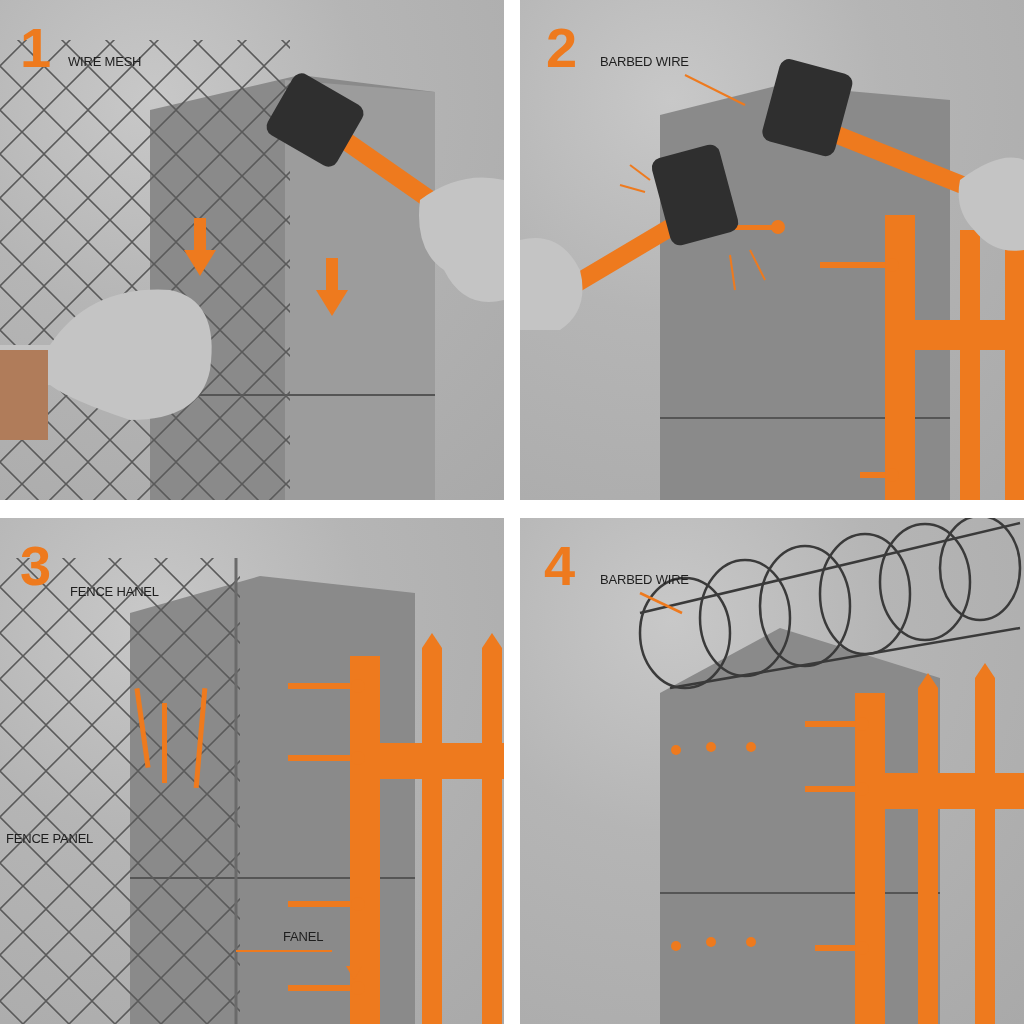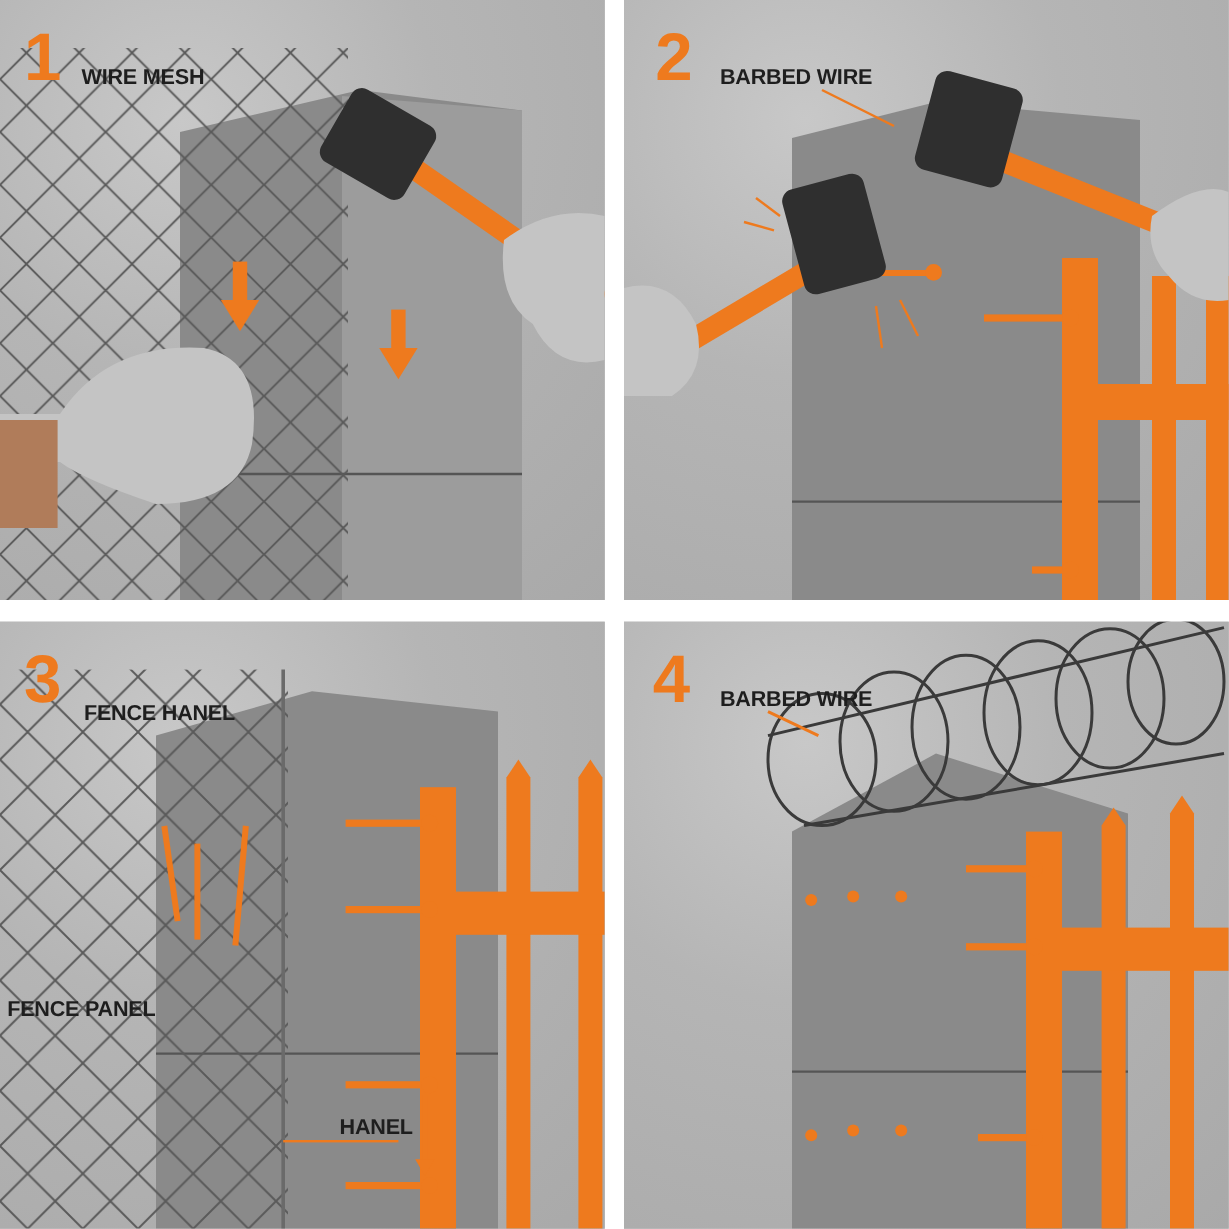--- a/index.html
+++ b/index.html
@@ -2,21 +2,21 @@
 <html><head>
 <meta charset="utf-8">
 <style>
   html,body{margin:0;padding:0;background:#fff;}
   body{width:1024px;height:1024px;position:relative;overflow:hidden;font-family:"Liberation Sans",sans-serif;}
   .panel{position:absolute;width:504px;height:500px;overflow:hidden;background:#b9b9b9;}
   .p1{left:0;top:0;} .p2{left:520px;top:0;} .p3{left:0;top:518px;width:504px;height:506px;} .p4{left:520px;top:518px;width:504px;height:506px;}
   .wall{position:absolute;inset:0;background:
      radial-gradient(circle at 30% 20%, #c8c8c8 0, #b5b5b5 40%, #a9a9a9 100%);}
   .step-num{position:absolute;font-family:"Liberation Sans",sans-serif;font-weight:bold;color:#ee7a1e;font-size:56px;line-height:1;}
-  .label{position:absolute;font-family:"Liberation Sans",sans-serif;font-weight:bold;color:#1e1e1e;font-size:18px;letter-spacing:-0.2px;}
+  .label{position:absolute;font-family:"Liberation Sans",sans-serif;font-weight:normal;color:#1e1e1e;font-size:13px;letter-spacing:-0.2px;}
   svg{position:absolute;left:0;top:0;}
 </style>
 </head>
 <body>
 
 <div class="panel p1">
   <div class="wall"></div>
   <svg width="504" height="500">
     <defs>
       <pattern id="mesh" width="44" height="44" patternUnits="userSpaceOnUse">
@@ -118,21 +118,21 @@
       <rect x="162" y="185" width="5" height="80"></rect>
       <rect x="198" y="170" width="5" height="100" transform="rotate(5 200 220)"></rect>
       <rect x="352" y="395" width="4" height="55"></rect>
         <polygon points="346,448 362,448 354,462"></polygon>
       <rect x="236" y="432" width="96" height="2"></rect>
     </g>
   </svg>
   <div class="step-num" style="left:20px;top:20px;">3</div>
   <div class="label" style="left:70px;top:66px;">FENCE HANEL</div>
   <div class="label" style="left:6px;top:313px;">FENCE PANEL</div>
-  <div class="label" style="left:283px;top:411px;">HANEL</div>
+  <div class="label" style="left:283px;top:411px;">FANEL</div>
 </div>
 
 <div class="panel p4">
   <div class="wall"></div>
   <svg width="504" height="506">
     <polygon points="140,175 260,110 420,160 420,506 140,506" fill="#8a8a8a"></polygon>
     <line x1="140" y1="375" x2="420" y2="375" stroke="#555" stroke-width="2"></line>
 
     <g fill="none" stroke="#3a3a3a" stroke-width="2.5">
       <ellipse cx="165" cy="115" rx="45" ry="55"></ellipse>

